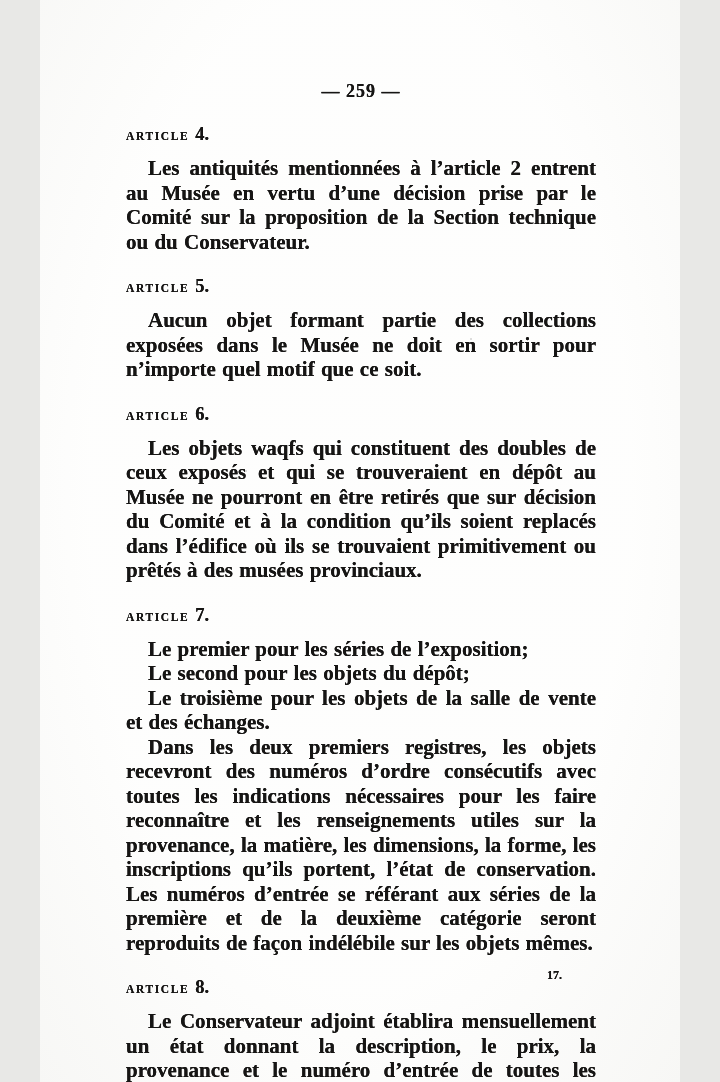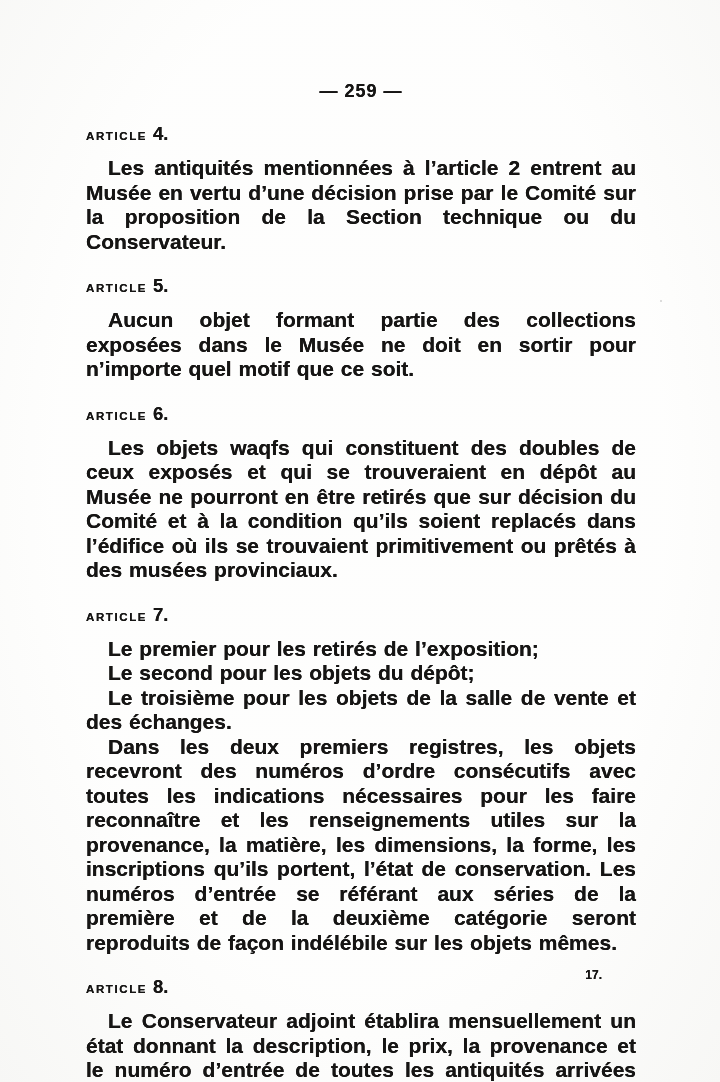--- a/index.html
+++ b/index.html
@@ -3,26 +3,26 @@
 <meta charset="utf-8">
 <meta name="viewport" content="width=720">
 <style>
   html, body {
     margin: 0;
     padding: 0;
     background: #e8e8e6;
   }
   .page {
     position: relative;
-    width: 720px;
+    width: 640px;
     height: 1082px;
     margin: 0 auto;
     background: #fcfcfa;
     overflow: hidden;
-    font-family: Liberation Sans, sans-serif;
+    font-family: Liberation Serif, serif;
     color: #161514;
     box-sizing: border-box;
     padding: 80px 84px 0 86px;
     
     background-image:
       radial-gradient(ellipse at 50% 45%, rgba(255,255,255,0.6) 60%, rgba(0,0,0,0.02) 100%);
   }
   .page-number {
     text-align: center;
     font-size: 18px;
@@ -110,21 +110,21 @@
     <div class="article-body">
           <p class="para">Les objets waqfs qui constituent des doubles de ceux exposés et qui se trouveraient en dépôt au Musée ne pourront en être retirés que sur décision du Comité et à la condition qu’ils soient replacés dans l’édifice où ils se trouvaient primitivement ou prêtés à des musées provinciaux.</p>
         </div>
   </section>
 
   <section class="article">
     <div class="article-head">
       <span class="article-label">Article</span><span class="article-number">7.</span>
     </div>
     <div class="article-body">
-          <p class="para">Le premier pour les retirés de l’exposition;</p>
+          <p class="para">Le premier pour les séries de l’exposition;</p>
           <p class="para">Le second pour les objets du dépôt;</p>
           <p class="para">Le troisième pour les objets de la salle de vente et des échanges.</p>
           <p class="para">Dans les deux premiers registres, les objets recevront des numéros d’ordre consécutifs avec toutes les indications nécessaires pour les faire reconnaître et les renseignements utiles sur la provenance, la matière, les dimensions, la forme, les inscriptions qu’ils portent, l’état de conservation. Les numéros d’entrée se référant aux séries de la première et de la deuxième catégorie seront reproduits de façon indélébile sur les objets mêmes.</p>
         </div>
   </section>
 
   <section class="article">
     <div class="article-head">
       <span class="article-label">Article</span><span class="article-number">8.</span>
     </div>

